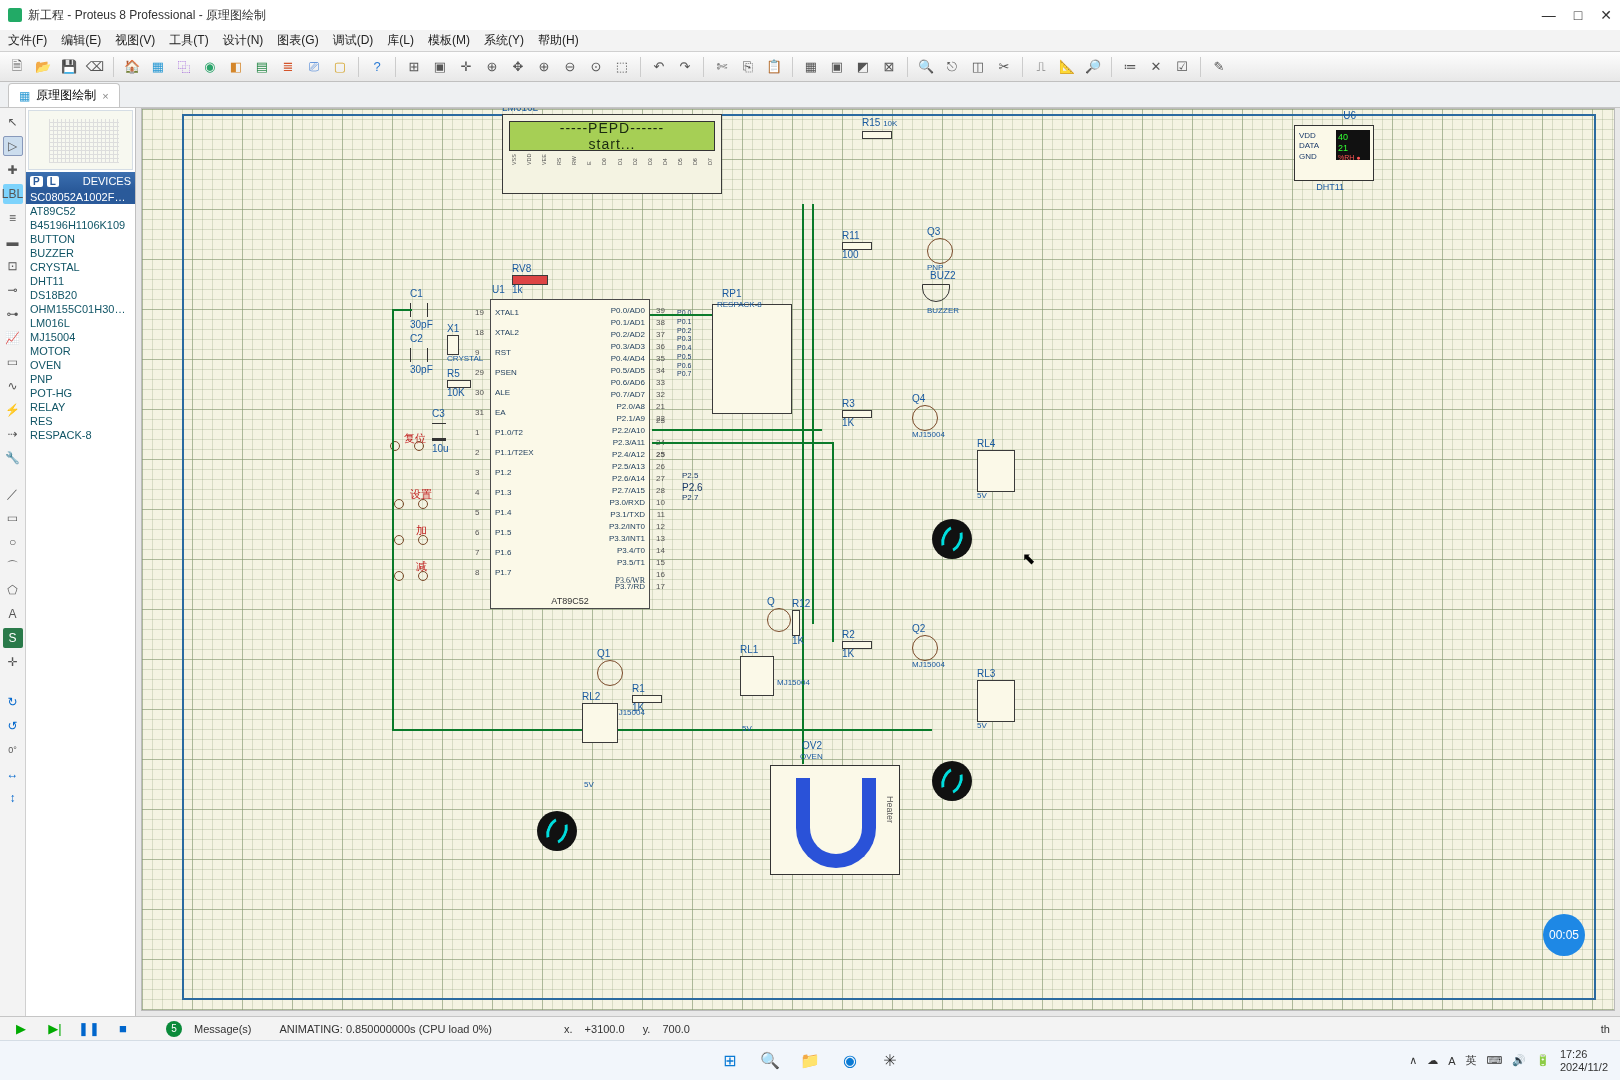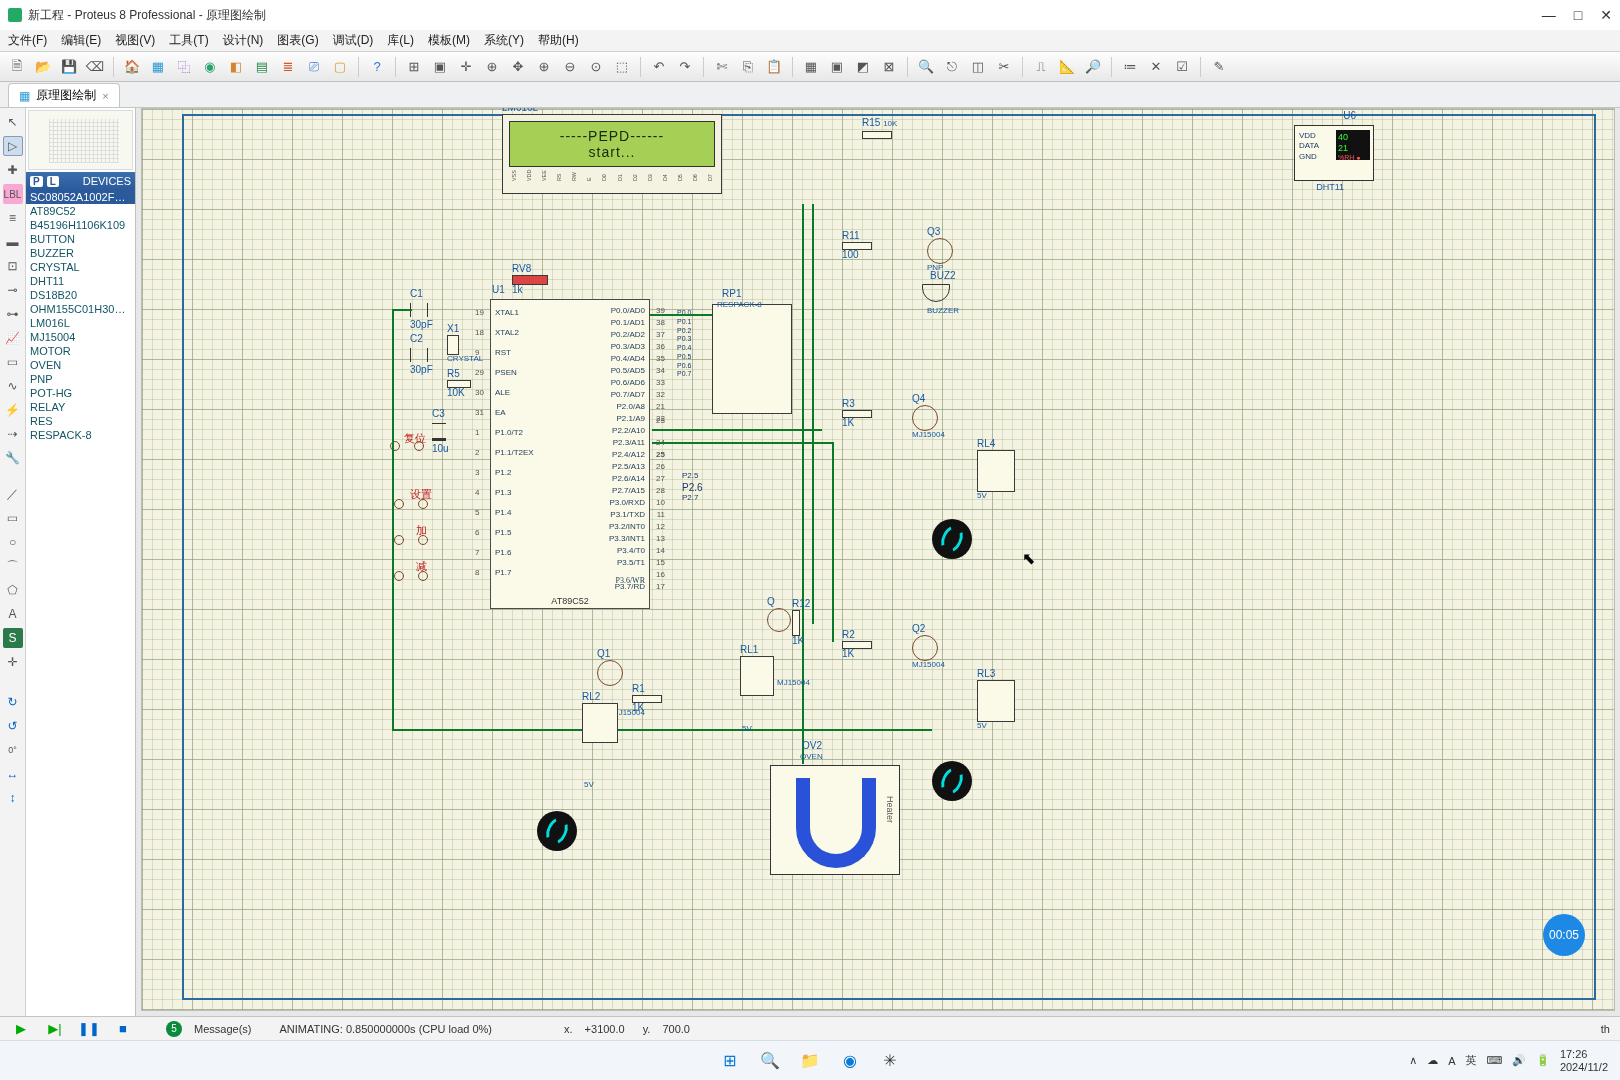--- a/index.html
+++ b/index.html
@@ -57,21 +57,21 @@
 }
 .schematic .border { position:absolute; left:40px; top:5px; right:18px; bottom:10px; border:2px solid #2a6aa0;}
 
 
 .part { position:absolute; font-size:10px; color:#1a3a6a; }
 .label { color:#1a5aa0; font-weight:500; line-height:1.05;}
 .reflabel { color:#c02020; font-size:11px;}
 
 
 .lcd { position:absolute; left:360px; top:5px; width:220px; height:80px; background:#f4f3e2; border:1px solid #3a3a3a;}
-.lcd .screen { margin:6px 6px 2px 6px; height:46px; background:#a6cf55; border:1px solid #333; font-family:monospace; font-size:14px; color:#1a2a10; display:flex; flex-direction:column; align-items:center; justify-content:center; letter-spacing:1px;}
+.lcd .screen { margin:6px 6px 2px 6px; height:30px; background:#a6cf55; border:1px solid #333; font-family:monospace; font-size:14px; color:#1a2a10; display:flex; flex-direction:column; align-items:center; justify-content:center; letter-spacing:1px;}
 .lcd .pins { display:flex; justify-content:space-around; font-size:6px; color:#555; padding:0 3px; transform:scaleY(.9);}
 .lcd .pins span{ writing-mode:vertical-rl; transform:rotate(180deg);}
 
 
 .mcu { position:absolute; left:348px; top:190px; width:160px; height:310px; background:#fbf9e8; border:1.5px solid #4a4a4a; font-size:8px; color:#1a3a5a;}
 .mcu .name { position:absolute; bottom:2px; left:50%; transform:translateX(-50%); font-size:9px; color:#333;}
 .mcu .pinL, .mcu .pinR { position:absolute; font-size:8px; white-space:nowrap;}
 .mcu .pinL{ left:4px;} .mcu .pinR{ right:4px; text-align:right;}
 
 
@@ -206,21 +206,21 @@
     <span class="x">×</span>
   </div>
 </div>
 
 <div class="main">
 
   <div class="vtoolbar">
     <div class="vbtn">↖</div>
     <div class="vbtn sel">▷</div>
     <div class="vbtn">✚</div>
-    <div class="vbtn" style="font-size:10px;background:#f9a8d4">LBL</div>
+    <div class="vbtn" style="font-size:12px;background:#7dd3fc">LBL</div>
     <div class="vbtn">≡</div>
     <div class="vbtn">▬</div>
     <div class="vbtn">⊡</div>
     <div class="vbtn">⊸</div>
     <div class="vbtn">⊶</div>
     <div class="vbtn">📈</div>
     <div class="vbtn">▭</div>
     <div class="vbtn">∿</div>
     <div class="vbtn">⚡</div>
     <div class="vbtn">⇢</div>

